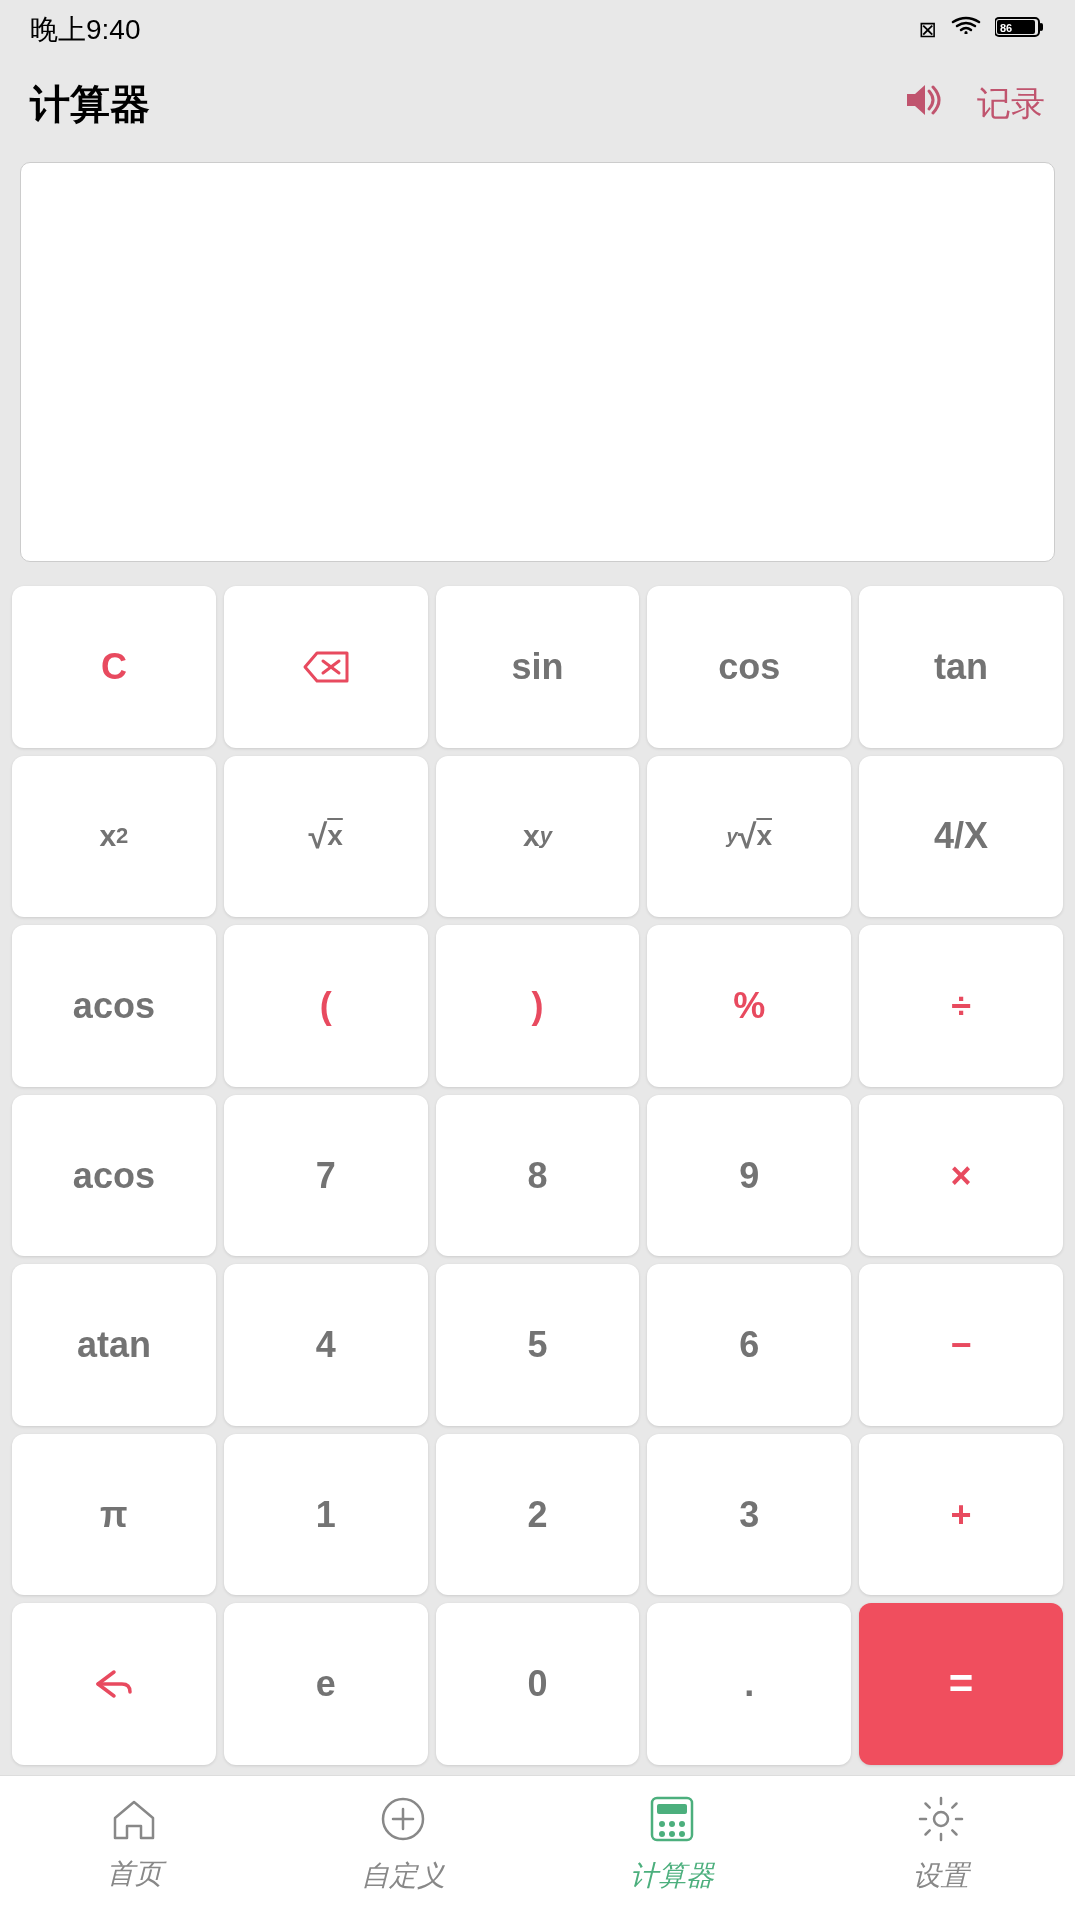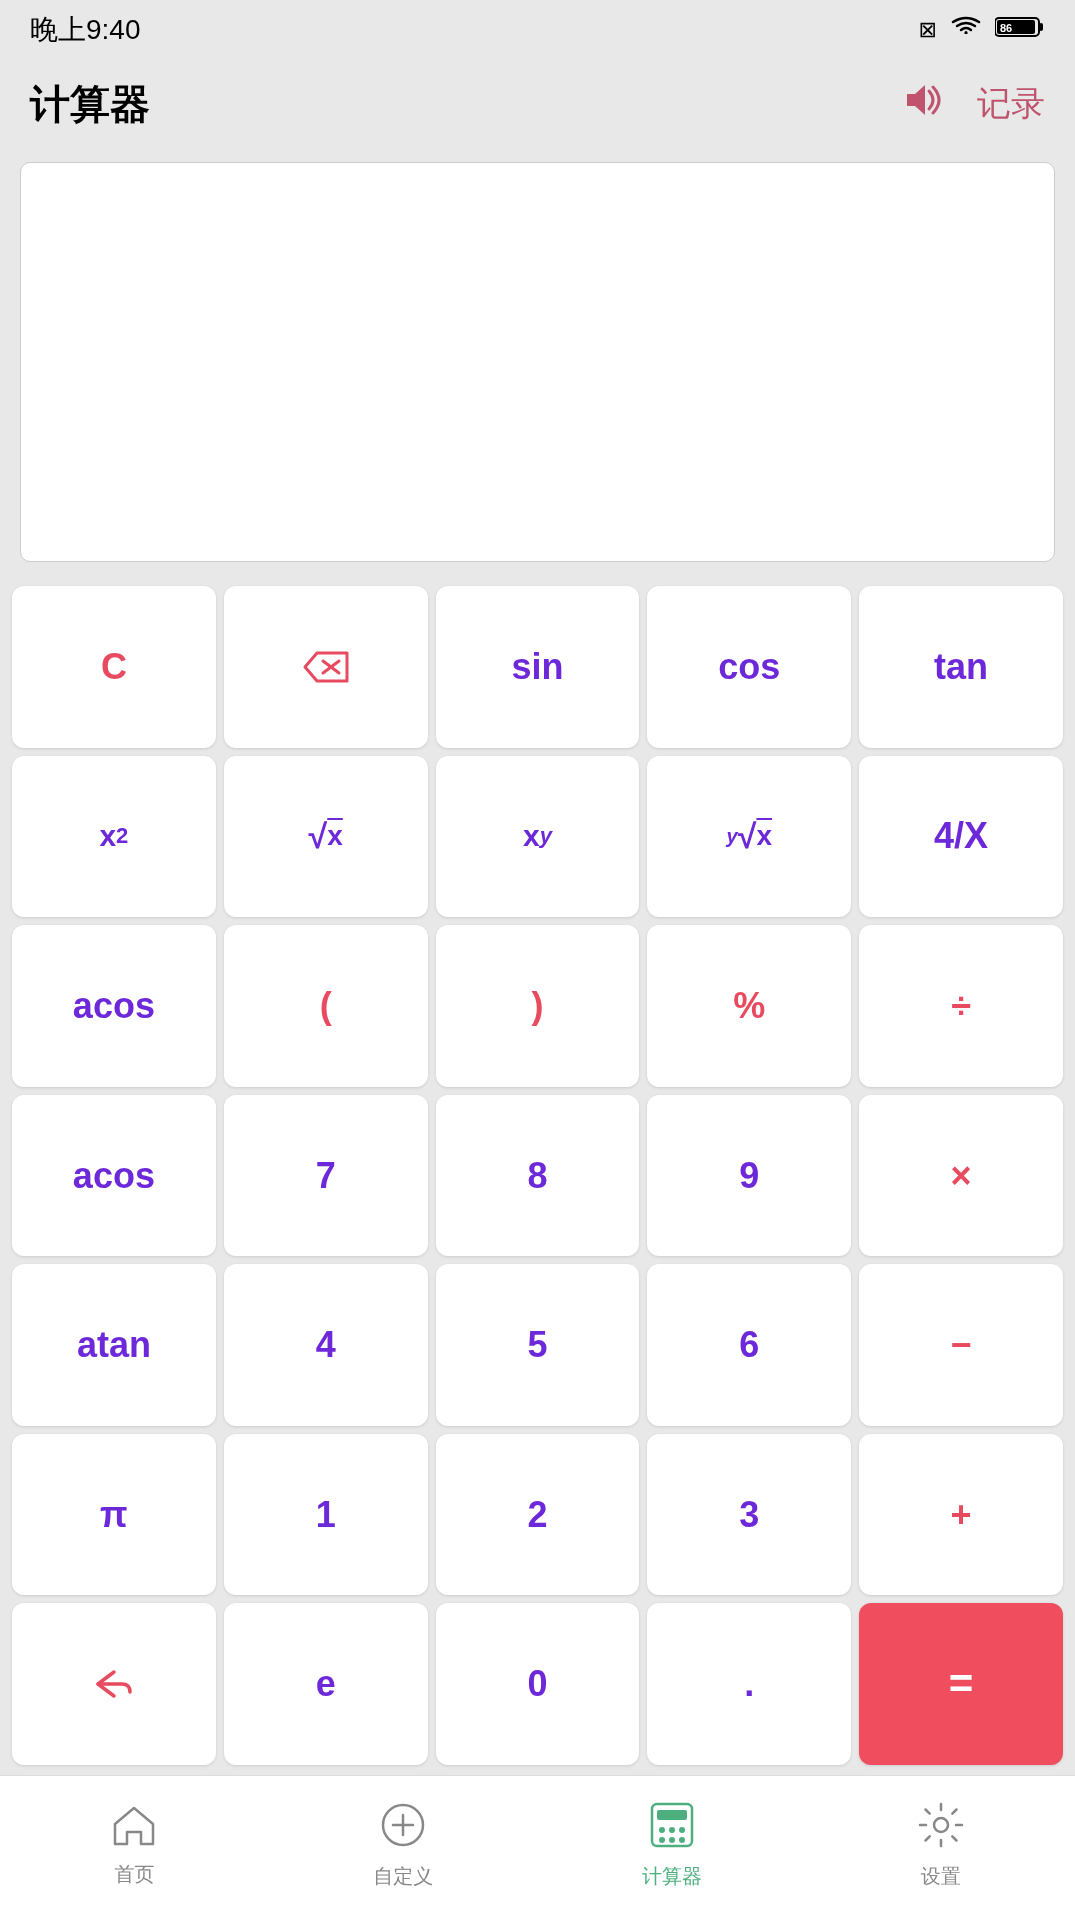--- a/index.html
+++ b/index.html
@@ -108,21 +108,21 @@
       box-shadow: 0 1px 3px rgba(0,0,0,0.12);
       user-select: none;
     }
 
     .key.red-text {
       color: #e84a5f;
       font-weight: 700;
     }
 
     .key.black-text {
-      color: #6d28d9;
+      color: #737373;
     }
 
     .key.equals {
       background: #f04e5e;
       color: #fff;
       font-size: 42px;
     }
 
     
     .bottom-nav {
@@ -143,22 +143,23 @@
       flex: 1;
     }
     .nav-icon {
       font-size: 40px;
       color: #888;
     }
     .nav-icon.active {
       color: #4caf7d;
     }
     .nav-label {
-      font-size: 20px;
+      font-size: 28px;
       color: #888;
+      font-style: italic;
     }
     .nav-label.active {
       color: #4caf7d;
     }
 
     .key-formula {
       font-size: 30px;
       font-weight: 600;
     }
   </style>

